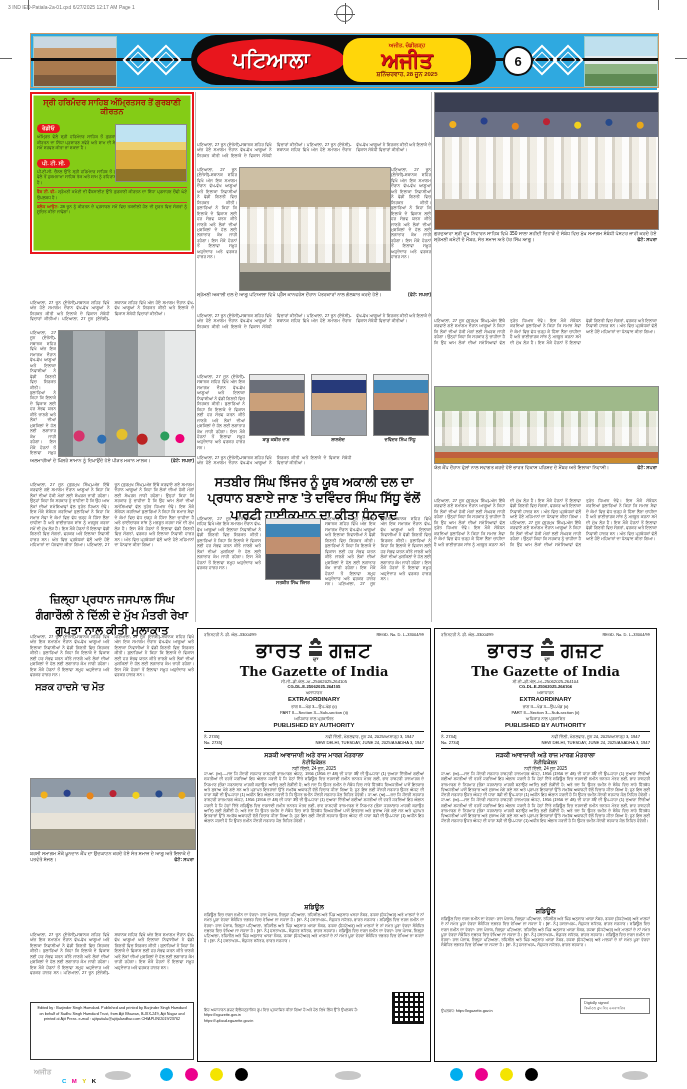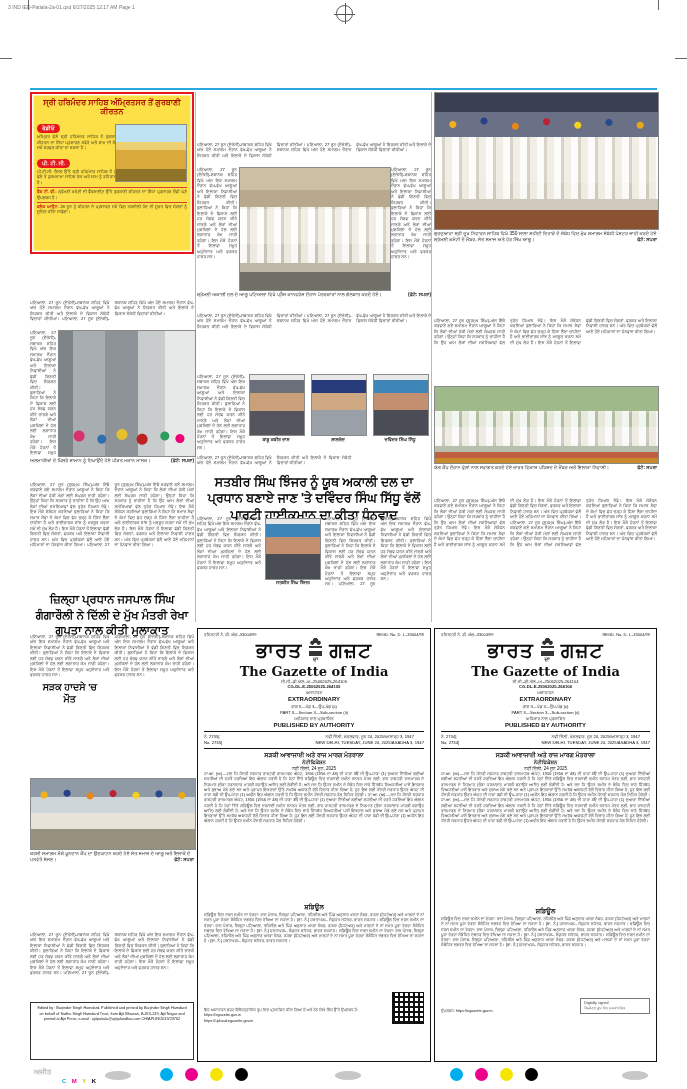--- a/index.html
+++ b/index.html
@@ -28,21 +28,21 @@
   .yel .ed{font-size:5.5px;color:#c00d12;font-weight:bold}
   .yel .nm{font-size:21px;color:#d40f12;font-weight:bold;text-shadow:.5px .5px 0 #7a0a0a}
   .yel .dt{font-size:6px;color:#7c1010;font-weight:bold}
   .pgnum{position:absolute;left:472px;top:12px;width:26px;height:26px;background:#fff;border:2.5px solid #101010;
          border-radius:50%;display:flex;align-items:center;justify-content:center;font-weight:bold;font-size:13px}
   .mphoto{position:absolute;top:2px;height:49px;overflow:hidden;border:1px solid #9cc}
   .ph-fort{background:linear-gradient(180deg,#c9d8e2 0 22%,#c59a6d 22% 45%,#a97a4e 45% 78%,#7c5a3c 78% 100%)}
   .ph-monu{background:linear-gradient(180deg,#bfe0ee 0 38%,#e7ecee 38% 55%,#8fb585 55% 75%,#5f8a54 75% 100%)}
   .cyanrule{position:absolute;left:30px;top:88px;width:627px;height:2px;background:#29a9df}
   
-  .kbox{position:absolute;left:30px;top:92px;width:164px;height:162px;background:#fde047;border:2px solid #e8161d;
+  .kbox{position:absolute;left:30px;top:92px;width:164px;height:162px;background:#84cc16;border:2px solid #e8161d;
         box-shadow:inset 0 0 0 1.5px #fff;padding:4px 5px;box-sizing:border-box;overflow:hidden}
   .ktitle{font-size:8px;font-weight:bold;color:#a80d00;text-align:center;line-height:1.15}
   .chip{display:inline-block;background:#e8161d;color:#fff8e6;font-size:5.5px;font-weight:bold;
         padding:1px 5px;border-radius:5px;margin:2px 0 1px}
   .knote{border-top:1px solid #d0402a;margin-top:2px;padding-top:1px}
   .knote .lead{color:#c40f0f;font-weight:bold}
   .ph-temple{background:linear-gradient(180deg,#bfe3f2 0 30%,#ecd071 30% 44%,#d9a93c 44% 78%,#8f7428 78% 100%)}
   
   .photo{position:absolute;overflow:hidden;border:1px solid #8a8a8a}
   .crowd::after{content:"";position:absolute;left:0;right:0;top:32%;height:46%;
@@ -118,20 +118,40 @@
 
 <div class="page">
 
   <div class="abs" style="left:8px;top:4px;font-size:5px;color:#777">3 IND IED-Patiala-2a-01.qxd   6/27/2025   12:17 AM   Page 1</div>
   <div class="regcross"></div>
   <div class="tick" style="left:0;top:58px;width:12px;height:1px"></div>
   <div class="tick" style="right:0;top:58px;width:12px;height:1px;position:absolute"></div>
   <div class="tick" style="left:28px;top:0;width:1px;height:10px"></div>
   <div class="tick" style="left:658px;top:0;width:1px;height:10px"></div>
 
+  <div class="mast">
+    <div class="mphoto ph-fort" style="left:2px;width:82px"></div>
+    <div class="mphoto ph-monu" style="left:553px;width:72px"></div>
+    <div class="mline"></div>
+    <div class="dia" style="left:96px"></div>
+    <div class="dia" style="left:124px"></div>
+    <div class="dia" style="left:500px"></div>
+    <div class="dia" style="left:526px"></div>
+    <div class="capsule">
+      <div class="redoval">
+        <span>ਪਟਿਆਲਾ</span>
+      </div>
+      <div class="yel">
+        <div class="ed">ਅਜੀਤ, ਚੰਡੀਗੜ੍ਹ</div>
+        <div class="nm">ਅਜੀਤ</div>
+        <div class="dt">ਸ਼ਨਿੱਚਰਵਾਰ, 28 ਜੂਨ 2025</div>
+      </div>
+    </div>
+    <div class="pgnum">6</div>
+  </div>
   <div class="cyanrule"></div>
 
   <div class="rule-v" style="left:195px;top:92px;height:530px"></div>
   <div class="rule-v" style="left:431px;top:92px;height:530px"></div>
 
   <div class="kbox">
     <div class="ktitle">ਸ੍ਰੀ ਹਰਿਮੰਦਰ ਸਾਹਿਬ ਅੰਮ੍ਰਿਤਸਰ ਤੋਂ ਗੁਰਬਾਣੀ ਕੀਰਤਨ</div>
     <span class="chip">ਰੇਡੀਓ</span>
     <div class="t4" style="width:82px">ਅੰਮ੍ਰਿਤ ਵੇਲੇ ਸ੍ਰੀ ਹਰਿਮੰਦਰ ਸਾਹਿਬ ਤੋਂ ਗੁਰਬਾਣੀ ਕੀਰਤਨ ਦਾ ਸਿੱਧਾ ਪ੍ਰਸਾਰਣ ਸਵੇਰੇ ਅਤੇ ਸ਼ਾਮ ਦੀ ਸੇਵਾ ਸਮੇਂ ਸਰਵਣ ਕੀਤਾ ਜਾ ਸਕਦਾ ਹੈ।</div>
     <div class="photo ph-temple" style="right:5px;top:30px;width:70px;height:56px"></div>
@@ -155,21 +175,21 @@
   </div>
   <div class="abs cap" style="left:30px;top:458px;width:164px">
     <span>ਅਲਮਾਰੀਆਂ ਦੇ ਖਿੱਲਰੇ ਸਾਮਾਨ ਨੂੰ ਦਿਖਾਉਂਦੇ ਹੋਏ ਪੀੜਤ ਮਕਾਨ ਮਾਲਕ।</span>
     <span class="credit">(ਫੋਟੋ: ਸਪਰਾ)</span>
   </div>
   <div class="abs t4 cols2" style="left:30px;top:482px;width:164px;height:106px">ਪਟਿਆਲਾ, 27 ਜੂਨ (ਗੁਰਮੁਖ ਸਿੰਘ)-ਅੱਜ ਇੱਥੇ ਕਰਵਾਏ ਗਏ ਸਮਾਗਮ ਦੌਰਾਨ ਆਗੂਆਂ ਨੇ ਕਿਹਾ ਕਿ ਲੋਕਾਂ ਦੀਆਂ ਹੱਕੀ ਮੰਗਾਂ ਲਈ ਸੰਘਰਸ਼ ਜਾਰੀ ਰਹੇਗਾ। ਉਨ੍ਹਾਂ ਕਿਹਾ ਕਿ ਸਰਕਾਰ ਨੂੰ ਚਾਹੀਦਾ ਹੈ ਕਿ ਉਹ ਆਮ ਲੋਕਾਂ ਦੀਆਂ ਸਮੱਸਿਆਵਾਂ ਵੱਲ ਤੁਰੰਤ ਧਿਆਨ ਦੇਵੇ। ਇਸ ਮੌਕੇ ਸੰਬੋਧਨ ਕਰਦਿਆਂ ਬੁਲਾਰਿਆਂ ਨੇ ਕਿਹਾ ਕਿ ਸਮਾਜ ਸੇਵਾ ਦੇ ਕੰਮਾਂ ਵਿਚ ਵੱਧ ਚੜ੍ਹ ਕੇ ਹਿੱਸਾ ਲੈਣਾ ਚਾਹੀਦਾ ਹੈ ਅਤੇ ਭਾਈਚਾਰਕ ਸਾਂਝ ਨੂੰ ਮਜ਼ਬੂਤ ਕਰਨਾ ਸਮੇਂ ਦੀ ਮੁੱਖ ਲੋੜ ਹੈ। ਇਸ ਮੌਕੇ ਹੋਰਨਾਂ ਤੋਂ ਇਲਾਵਾ ਵੱਡੀ ਗਿਣਤੀ ਵਿਚ ਸੰਗਤਾਂ, ਵਰਕਰ ਅਤੇ ਇਲਾਕਾ ਨਿਵਾਸੀ ਹਾਜ਼ਰ ਸਨ। ਅੰਤ ਵਿਚ ਪ੍ਰਬੰਧਕਾਂ ਵੱਲੋਂ ਆਏ ਹੋਏ ਮਹਿਮਾਨਾਂ ਦਾ ਧੰਨਵਾਦ ਕੀਤਾ ਗਿਆ। ਪਟਿਆਲਾ, 27 ਜੂਨ (ਗੁਰਮੁਖ ਸਿੰਘ)-ਅੱਜ ਇੱਥੇ ਕਰਵਾਏ ਗਏ ਸਮਾਗਮ ਦੌਰਾਨ ਆਗੂਆਂ ਨੇ ਕਿਹਾ ਕਿ ਲੋਕਾਂ ਦੀਆਂ ਹੱਕੀ ਮੰਗਾਂ ਲਈ ਸੰਘਰਸ਼ ਜਾਰੀ ਰਹੇਗਾ। ਉਨ੍ਹਾਂ ਕਿਹਾ ਕਿ ਸਰਕਾਰ ਨੂੰ ਚਾਹੀਦਾ ਹੈ ਕਿ ਉਹ ਆਮ ਲੋਕਾਂ ਦੀਆਂ ਸਮੱਸਿਆਵਾਂ ਵੱਲ ਤੁਰੰਤ ਧਿਆਨ ਦੇਵੇ। ਇਸ ਮੌਕੇ ਸੰਬੋਧਨ ਕਰਦਿਆਂ ਬੁਲਾਰਿਆਂ ਨੇ ਕਿਹਾ ਕਿ ਸਮਾਜ ਸੇਵਾ ਦੇ ਕੰਮਾਂ ਵਿਚ ਵੱਧ ਚੜ੍ਹ ਕੇ ਹਿੱਸਾ ਲੈਣਾ ਚਾਹੀਦਾ ਹੈ ਅਤੇ ਭਾਈਚਾਰਕ ਸਾਂਝ ਨੂੰ ਮਜ਼ਬੂਤ ਕਰਨਾ ਸਮੇਂ ਦੀ ਮੁੱਖ ਲੋੜ ਹੈ। ਇਸ ਮੌਕੇ ਹੋਰਨਾਂ ਤੋਂ ਇਲਾਵਾ ਵੱਡੀ ਗਿਣਤੀ ਵਿਚ ਸੰਗਤਾਂ, ਵਰਕਰ ਅਤੇ ਇਲਾਕਾ ਨਿਵਾਸੀ ਹਾਜ਼ਰ ਸਨ। ਅੰਤ ਵਿਚ ਪ੍ਰਬੰਧਕਾਂ ਵੱਲੋਂ ਆਏ ਹੋਏ ਮਹਿਮਾਨਾਂ ਦਾ ਧੰਨਵਾਦ ਕੀਤਾ ਗਿਆ।</div>
 
   <div class="abs hl" style="left:30px;top:592px;width:164px;font-size:11.5px;line-height:1.35">ਜ਼ਿਲ੍ਹਾ ਪ੍ਰਧਾਨ ਜਸਪਾਲ ਸਿੰਘ ਗੰਗਾਰੌਲੀ ਨੇ ਦਿੱਲੀ ਦੇ ਮੁੱਖ ਮੰਤਰੀ ਰੇਖਾ ਗੁਪਤਾ ਨਾਲ ਕੀਤੀ ਮੁਲਾਕਾਤ</div>
   <div class="abs t4 cols2" style="left:30px;top:634px;width:164px;height:140px">
     <p style="margin:0">ਪਟਿਆਲਾ, 27 ਜੂਨ (ਏਜੰਸੀ)-ਸਥਾਨਕ ਸ਼ਹਿਰ ਵਿਖੇ ਅੱਜ ਇਕ ਸਮਾਗਮ ਦੌਰਾਨ ਵੱਖ-ਵੱਖ ਆਗੂਆਂ ਅਤੇ ਇਲਾਕਾ ਨਿਵਾਸੀਆਂ ਨੇ ਵੱਡੀ ਗਿਣਤੀ ਵਿਚ ਸ਼ਿਰਕਤ ਕੀਤੀ। ਬੁਲਾਰਿਆਂ ਨੇ ਕਿਹਾ ਕਿ ਇਲਾਕੇ ਦੇ ਵਿਕਾਸ ਲਈ ਹਰ ਸੰਭਵ ਯਤਨ ਕੀਤੇ ਜਾਣਗੇ ਅਤੇ ਲੋਕਾਂ ਦੀਆਂ ਮੁਸ਼ਕਿਲਾਂ ਦੇ ਹੱਲ ਲਈ ਲਗਾਤਾਰ ਕੰਮ ਜਾਰੀ ਰਹੇਗਾ। ਇਸ ਮੌਕੇ ਹੋਰਨਾਂ ਤੋਂ ਇਲਾਵਾ ਸਮੂਹ ਅਹੁਦੇਦਾਰ ਅਤੇ ਵਰਕਰ ਹਾਜ਼ਰ ਸਨ।</p>
-    <h4 style="margin:3px 12px;font-size:9.5px;text-align:center;color:#050505">ਸੜਕ ਹਾਦਸੇ 'ਚ ਮੌਤ</h4>
+    <h4 style="margin:3px 4px;font-size:9.5px;text-align:center;color:#050505">ਸੜਕ ਹਾਦਸੇ 'ਚ ਮੌਤ</h4>
     <p style="margin:0">ਪਟਿਆਲਾ, 27 ਜੂਨ (ਏਜੰਸੀ)-ਸਥਾਨਕ ਸ਼ਹਿਰ ਵਿਖੇ ਅੱਜ ਇਕ ਸਮਾਗਮ ਦੌਰਾਨ ਵੱਖ-ਵੱਖ ਆਗੂਆਂ ਅਤੇ ਇਲਾਕਾ ਨਿਵਾਸੀਆਂ ਨੇ ਵੱਡੀ ਗਿਣਤੀ ਵਿਚ ਸ਼ਿਰਕਤ ਕੀਤੀ। ਬੁਲਾਰਿਆਂ ਨੇ ਕਿਹਾ ਕਿ ਇਲਾਕੇ ਦੇ ਵਿਕਾਸ ਲਈ ਹਰ ਸੰਭਵ ਯਤਨ ਕੀਤੇ ਜਾਣਗੇ ਅਤੇ ਲੋਕਾਂ ਦੀਆਂ ਮੁਸ਼ਕਿਲਾਂ ਦੇ ਹੱਲ ਲਈ ਲਗਾਤਾਰ ਕੰਮ ਜਾਰੀ ਰਹੇਗਾ। ਇਸ ਮੌਕੇ ਹੋਰਨਾਂ ਤੋਂ ਇਲਾਵਾ ਸਮੂਹ ਅਹੁਦੇਦਾਰ ਅਤੇ ਵਰਕਰ ਹਾਜ਼ਰ ਸਨ।</p>
   </div>
 
   <div class="photo ph-ribbon" style="left:30px;top:778px;width:164px;height:70px">
     <div class="heads"></div>
   </div>
   <div class="abs cap" style="left:30px;top:851px;width:164px">
     <span>ਬਰਸੀ ਸਮਾਗਮ ਮੌਕੇ ਖੂਨਦਾਨ ਕੈਂਪ ਦਾ ਉਦਘਾਟਨ ਕਰਦੇ ਹੋਏ ਸੰਤ ਸਮਾਜ ਦੇ ਆਗੂ ਅਤੇ ਇਲਾਕੇ ਦੇ ਪਤਵੰਤੇ ਸੱਜਣ।</span>
     <span class="credit">ਫੋਟੋ: ਸਪਰਾ</span>
   </div>

